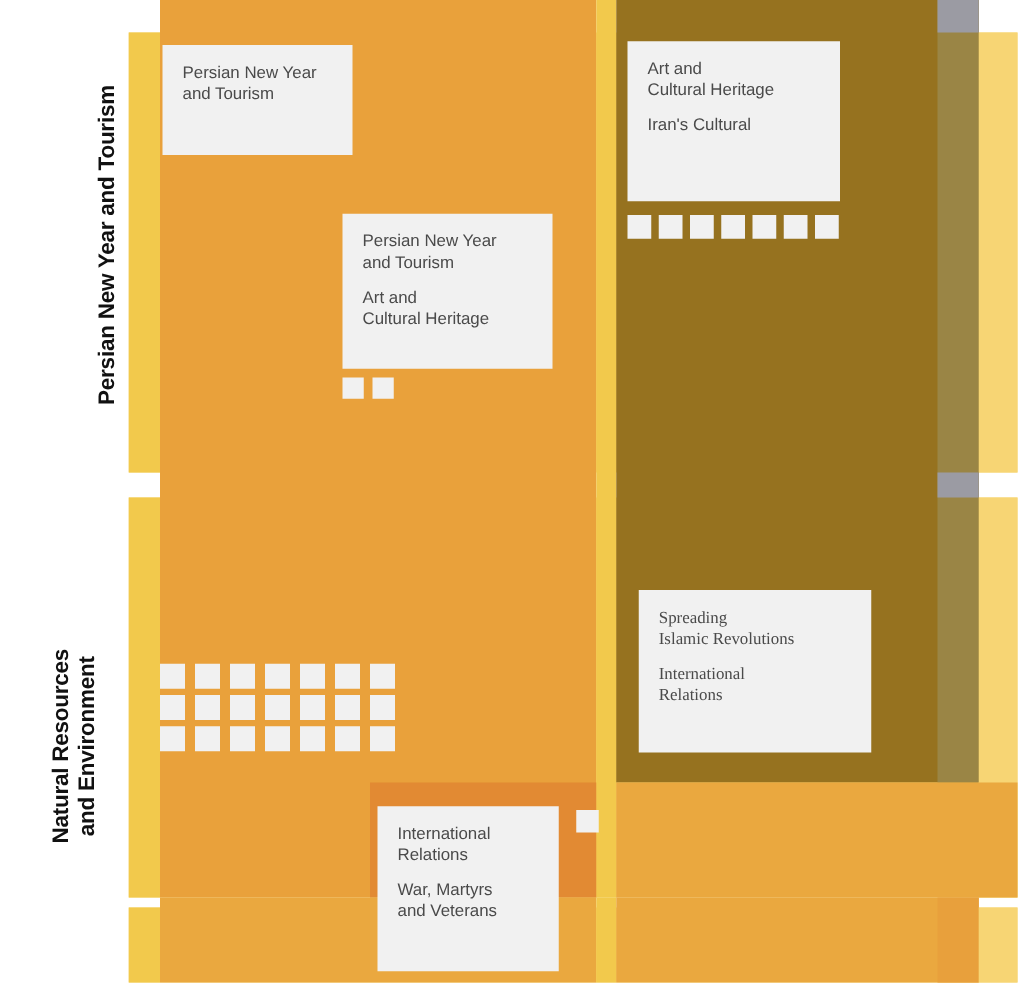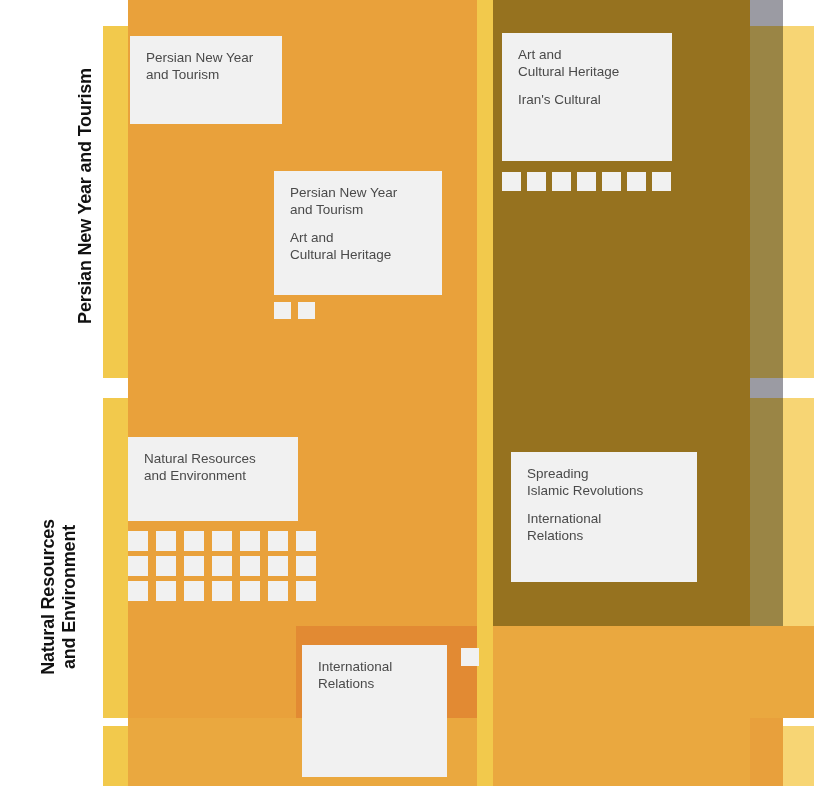--- a/index.html
+++ b/index.html
@@ -134,24 +134,20 @@
   <div class="block" style="left:477px; top:392px; width:16px; height:326px; background:#f2c94c;"></div>
   <div class="block" style="left:493px; top:392px; width:290px; height:234px; background:#96721f;"></div>
   <div class="block" style="left:750px; top:392px; width:33px; height:234px; background:#9a8545;"></div>
   <div class="block" style="left:750px; top:378px; width:33px; height:20px; background:#9b9ba3;"></div>
   <div class="block" style="left:783px; top:398px; width:31px; height:320px; background:#f7d574;"></div>
 
   <div class="block" style="left:493px; top:626px; width:321px; height:92px; background:#eaa83f;"></div>
 
   <div class="block" style="left:296px; top:626px; width:181px; height:92px; background:#e28a33;"></div>
 
-  <div class="card" id="card-natural-resources" style="left:128px; top:437px; width:170px; height:84px;">
-    <p>Natural Resources
-and Environment</p>
-  </div>
 
   <div class="sq" style="left:128px; top:531px; width:20px; height:20px;"></div>
   <div class="sq" style="left:156px; top:531px; width:20px; height:20px;"></div>
   <div class="sq" style="left:184px; top:531px; width:20px; height:20px;"></div>
   <div class="sq" style="left:212px; top:531px; width:20px; height:20px;"></div>
   <div class="sq" style="left:240px; top:531px; width:20px; height:20px;"></div>
   <div class="sq" style="left:268px; top:531px; width:20px; height:20px;"></div>
   <div class="sq" style="left:296px; top:531px; width:20px; height:20px;"></div>
 
   <div class="sq" style="left:128px; top:556px; width:20px; height:20px;"></div>
@@ -163,40 +159,42 @@
   <div class="sq" style="left:296px; top:556px; width:20px; height:20px;"></div>
 
   <div class="sq" style="left:128px; top:581px; width:20px; height:20px;"></div>
   <div class="sq" style="left:156px; top:581px; width:20px; height:20px;"></div>
   <div class="sq" style="left:184px; top:581px; width:20px; height:20px;"></div>
   <div class="sq" style="left:212px; top:581px; width:20px; height:20px;"></div>
   <div class="sq" style="left:240px; top:581px; width:20px; height:20px;"></div>
   <div class="sq" style="left:268px; top:581px; width:20px; height:20px;"></div>
   <div class="sq" style="left:296px; top:581px; width:20px; height:20px;"></div>
 
-  <div class="card" id="card-spreading-islamic" style="left:511px; top:452px; width:186px; height:130px;">
+  <div class="card" id="card-spreading-islamic" style="left:511px; top:472px; width:186px; height:130px;font-family:Liberation Serif, serif;">
     <p>Spreading
 Islamic Revolutions</p>
     <p>International
 Relations</p>
   </div>
 
   <div class="sq" style="left:461px; top:648px; width:18px; height:18px;"></div>
 
   <div class="block" style="left:103px; top:726px; width:711px; height:60px; background:#f7d574;"></div>
   <div class="block" style="left:103px; top:726px; width:25px; height:60px; background:#f2c94c;"></div>
   <div class="block" style="left:128px; top:718px; width:349px; height:68px; background:#eaa83f;"></div>
   <div class="block" style="left:477px; top:718px; width:16px; height:68px; background:#f2c94c;"></div>
   <div class="block" style="left:493px; top:718px; width:290px; height:68px; background:#eaa83f;"></div>
   <div class="block" style="left:750px; top:718px; width:33px; height:68px; background:#e8a03c;"></div>
   <div class="block" style="left:783px; top:726px; width:31px; height:60px; background:#f7d574;"></div>
 
   <div class="card" id="card-international-war" style="left:302px; top:645px; width:145px; height:132px;">
     <p>International
 Relations</p>
+    <p>War, Martyrs
+and Veterans</p>
   </div>
 
   <div class="axis-label" id="axis-top">Persian New Year and Tourism</div>
 
   <div class="axis-label" id="axis-bottom">Natural Resources
 and Environment</div>
 
 </div>
 
 </body></html>

